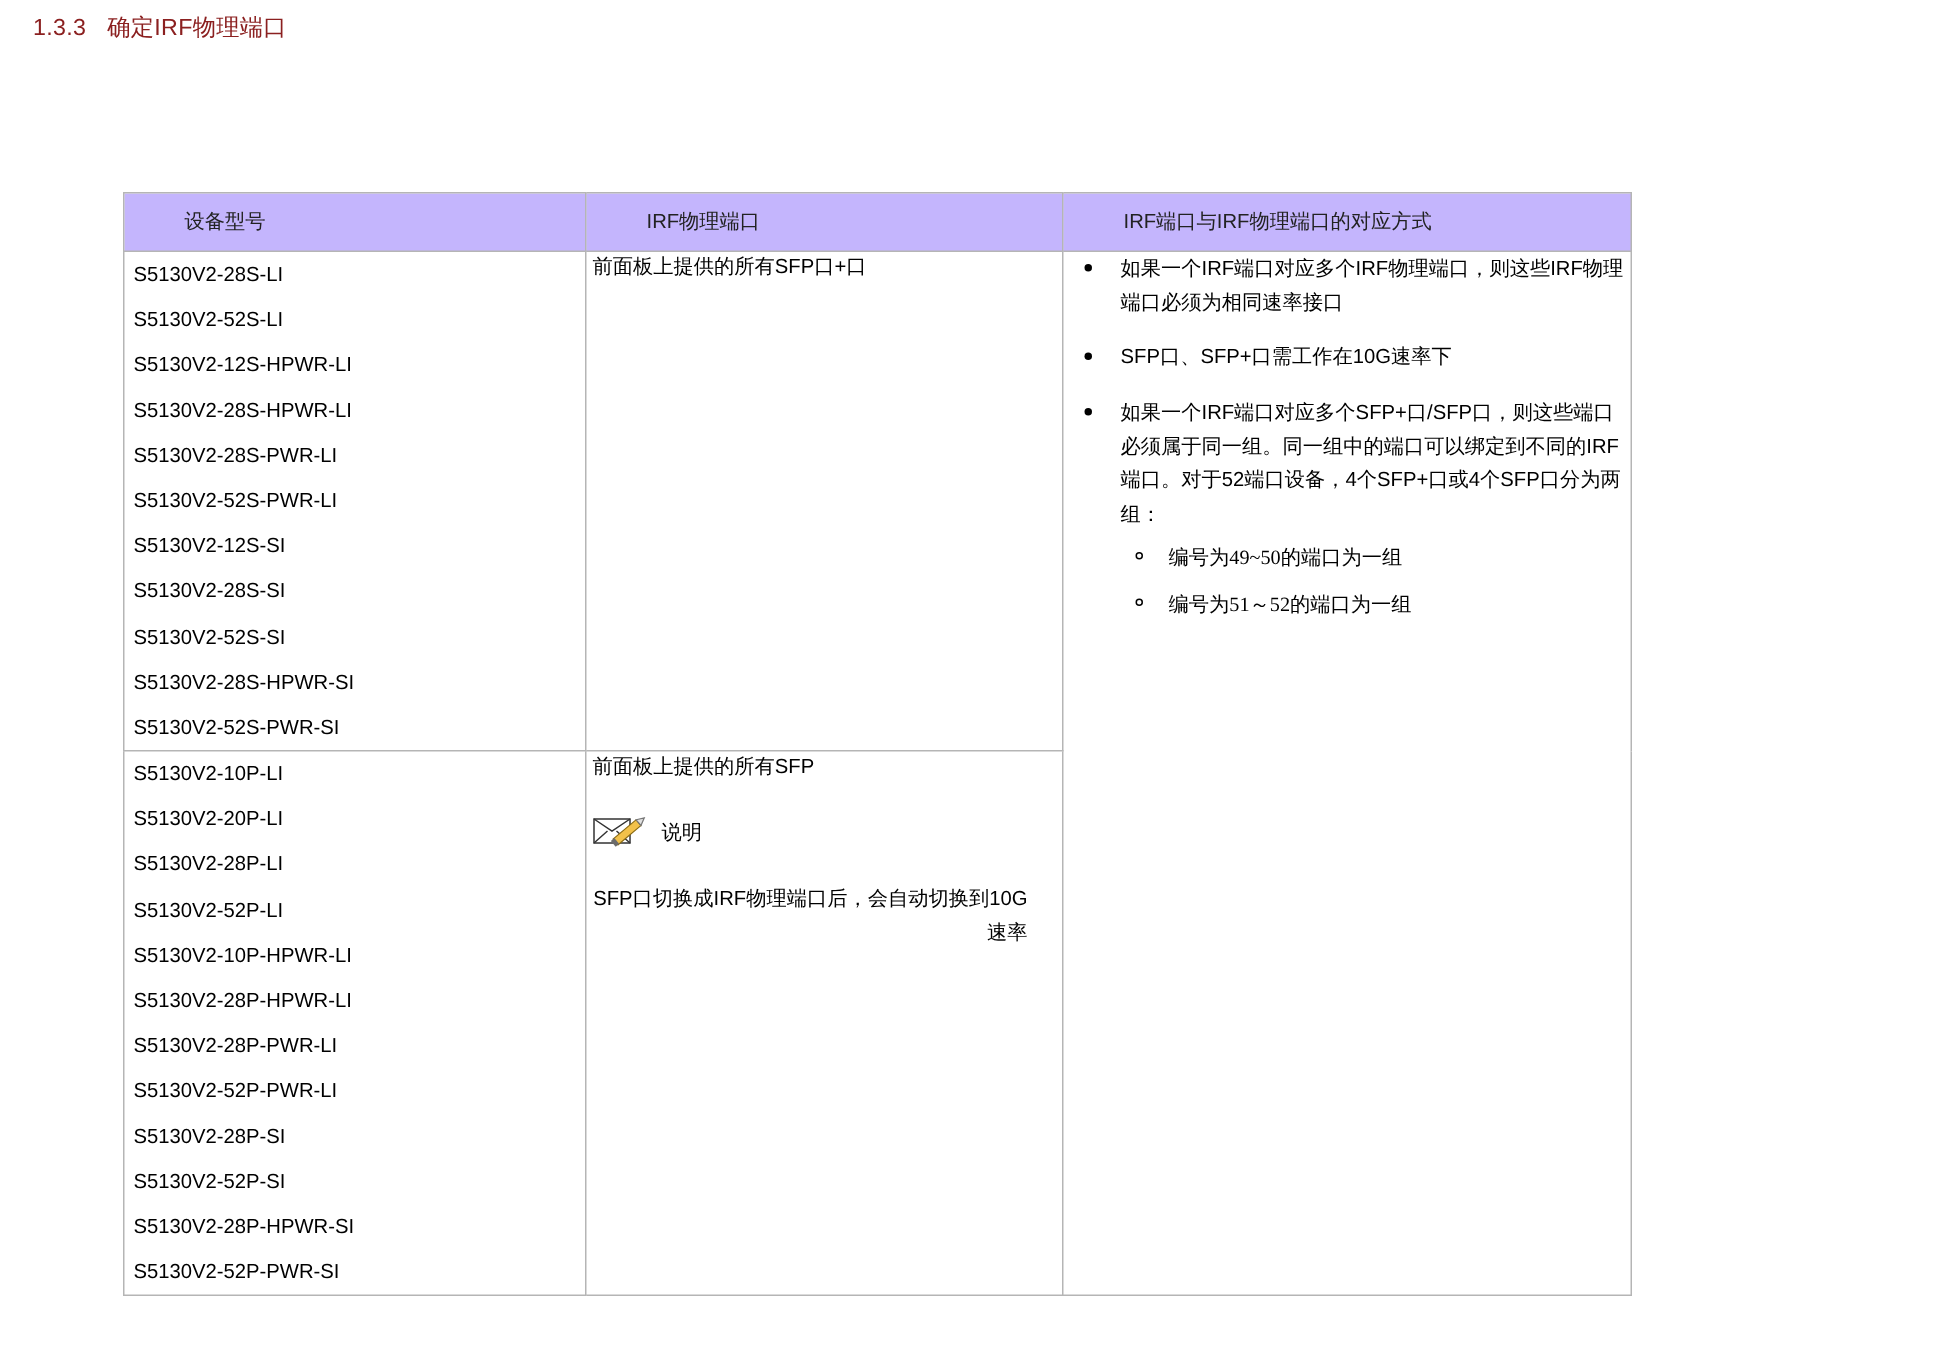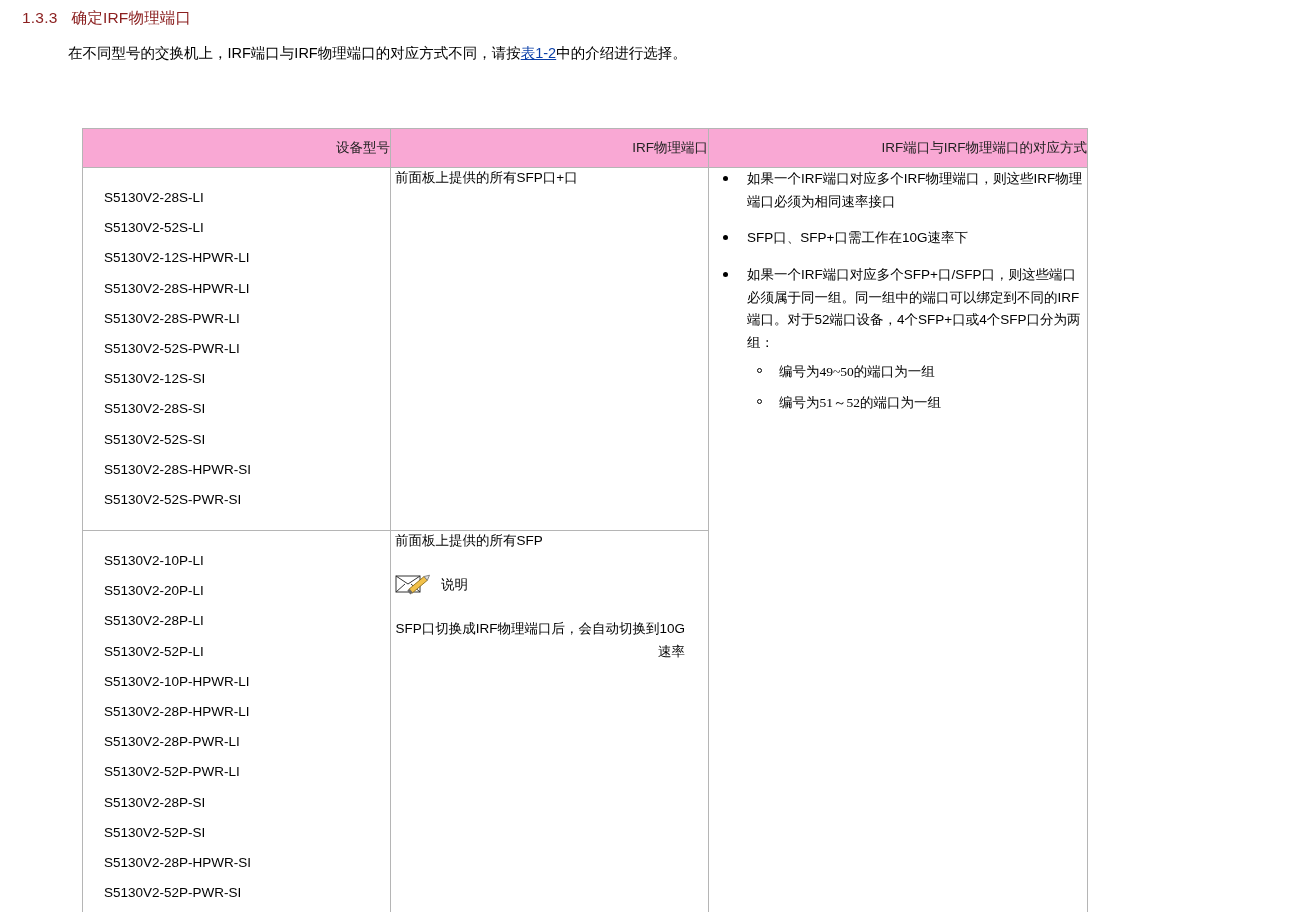--- a/index.html
+++ b/index.html
@@ -59,41 +59,41 @@
     width: 1005px;
     border-collapse: collapse;
     table-layout: fixed;
   }
   table.main th, table.main td {
     border: 1px solid #b5b5b5;
     vertical-align: top;
     padding: 0;
   }
   table.main thead th {
-    background: #f9a8d4;
+    background: #c4b5fd;
     height: 38px;
-    text-align: right;
+    text-align: left;
     font-weight: normal;
     font-size: 13.5px;
     color: #222;
     vertical-align: middle;
     padding-left: 40px;
   }
   .col1 { width: 308px; }
   .col2 { width: 318px; }
   .col3 { width: 379px; }
 
   td.cell {
     padding: 12px 10px 14px 10px;
     font-size: 13.5px;
     line-height: 1.0;
   }
   .model-list {
     list-style: none;
-    margin: 15px;
+    margin: 0;
     padding: 0;
   }
   .model-list li {
     padding: 0 0 0 6px;
     height: 30.2px;
     line-height: 30.2px;
     font-size: 13.5px;
     white-space: nowrap;
   }
   .simple-text {
@@ -178,23 +178,20 @@
 </style>
 </head>
 <body>
 
 <div class="page">
 
   <div class="heading">
     <span class="num">1.3.3</span><span>确定IRF物理端口</span>
   </div>
 
-  <div class="para">
-    <span>在不同型号的交换机上，IRF端口与IRF物理端口的对应方式不同，请按</span><a class="xref" href="#">表1-2</a><span>中的介绍进行选择。</span>
-  </div>
 
 
   <table class="main">
     <colgroup>
       <col class="col1">
       <col class="col2">
       <col class="col3">
     </colgroup>
     <thead>
       <tr>

